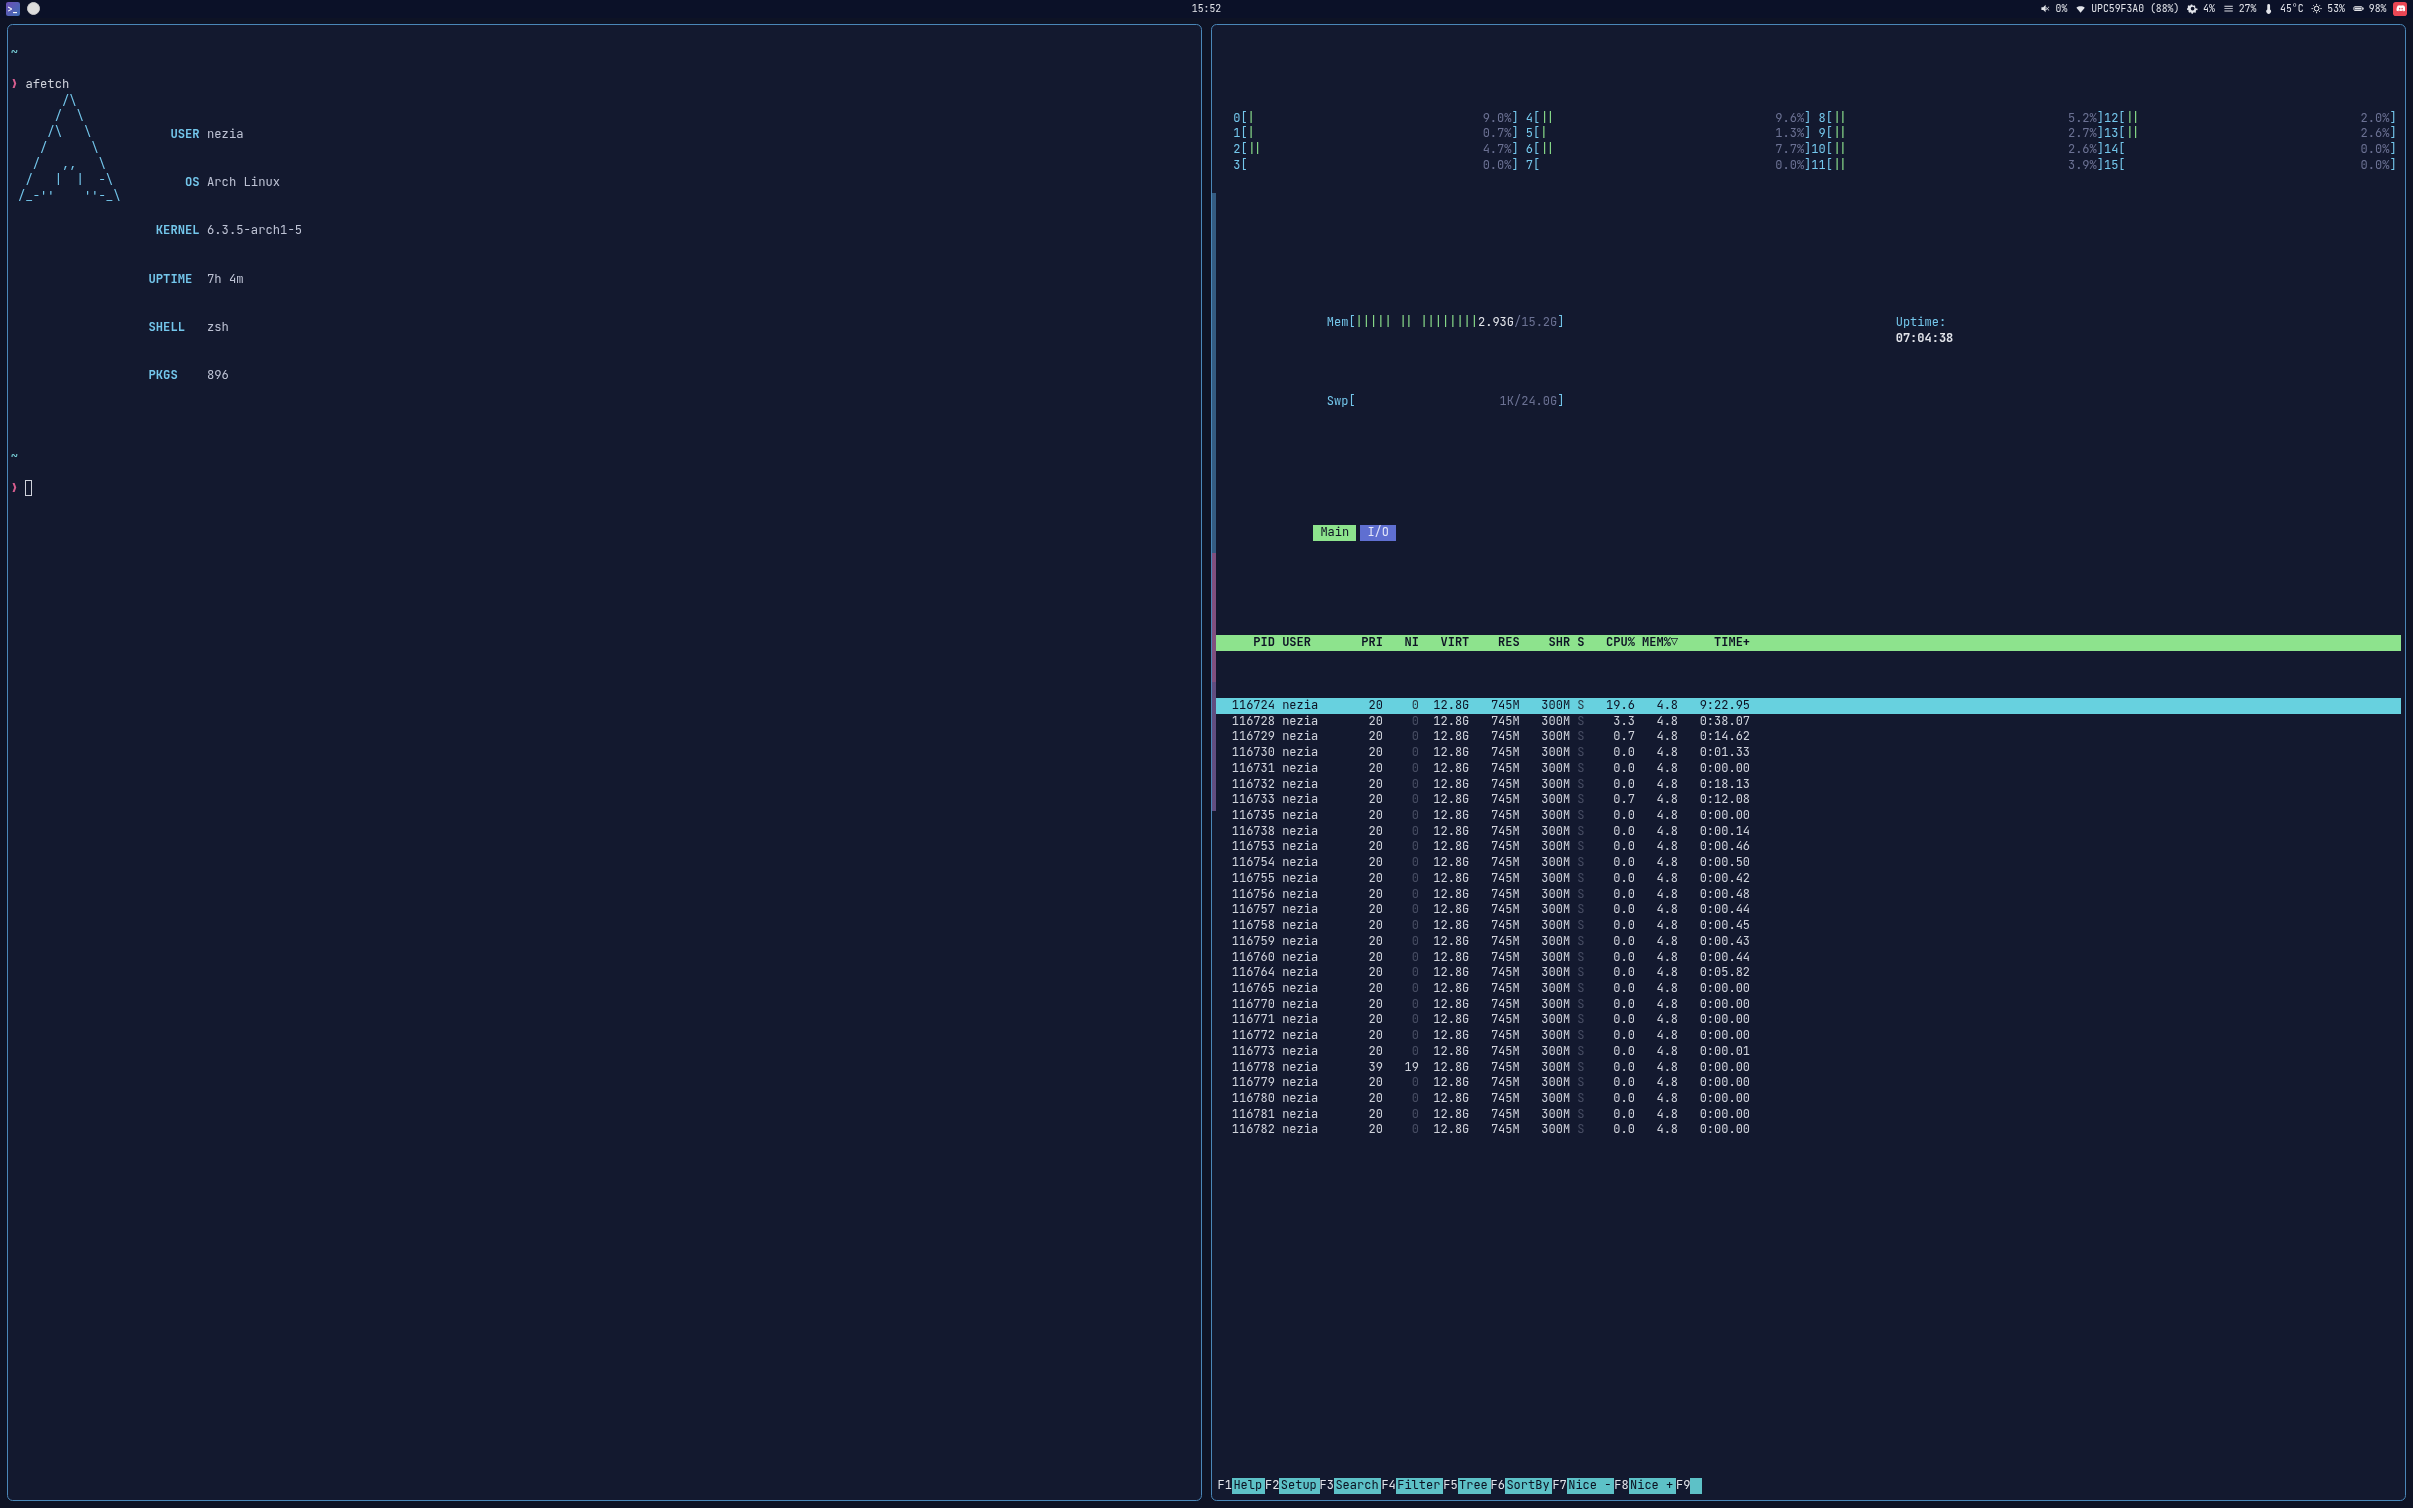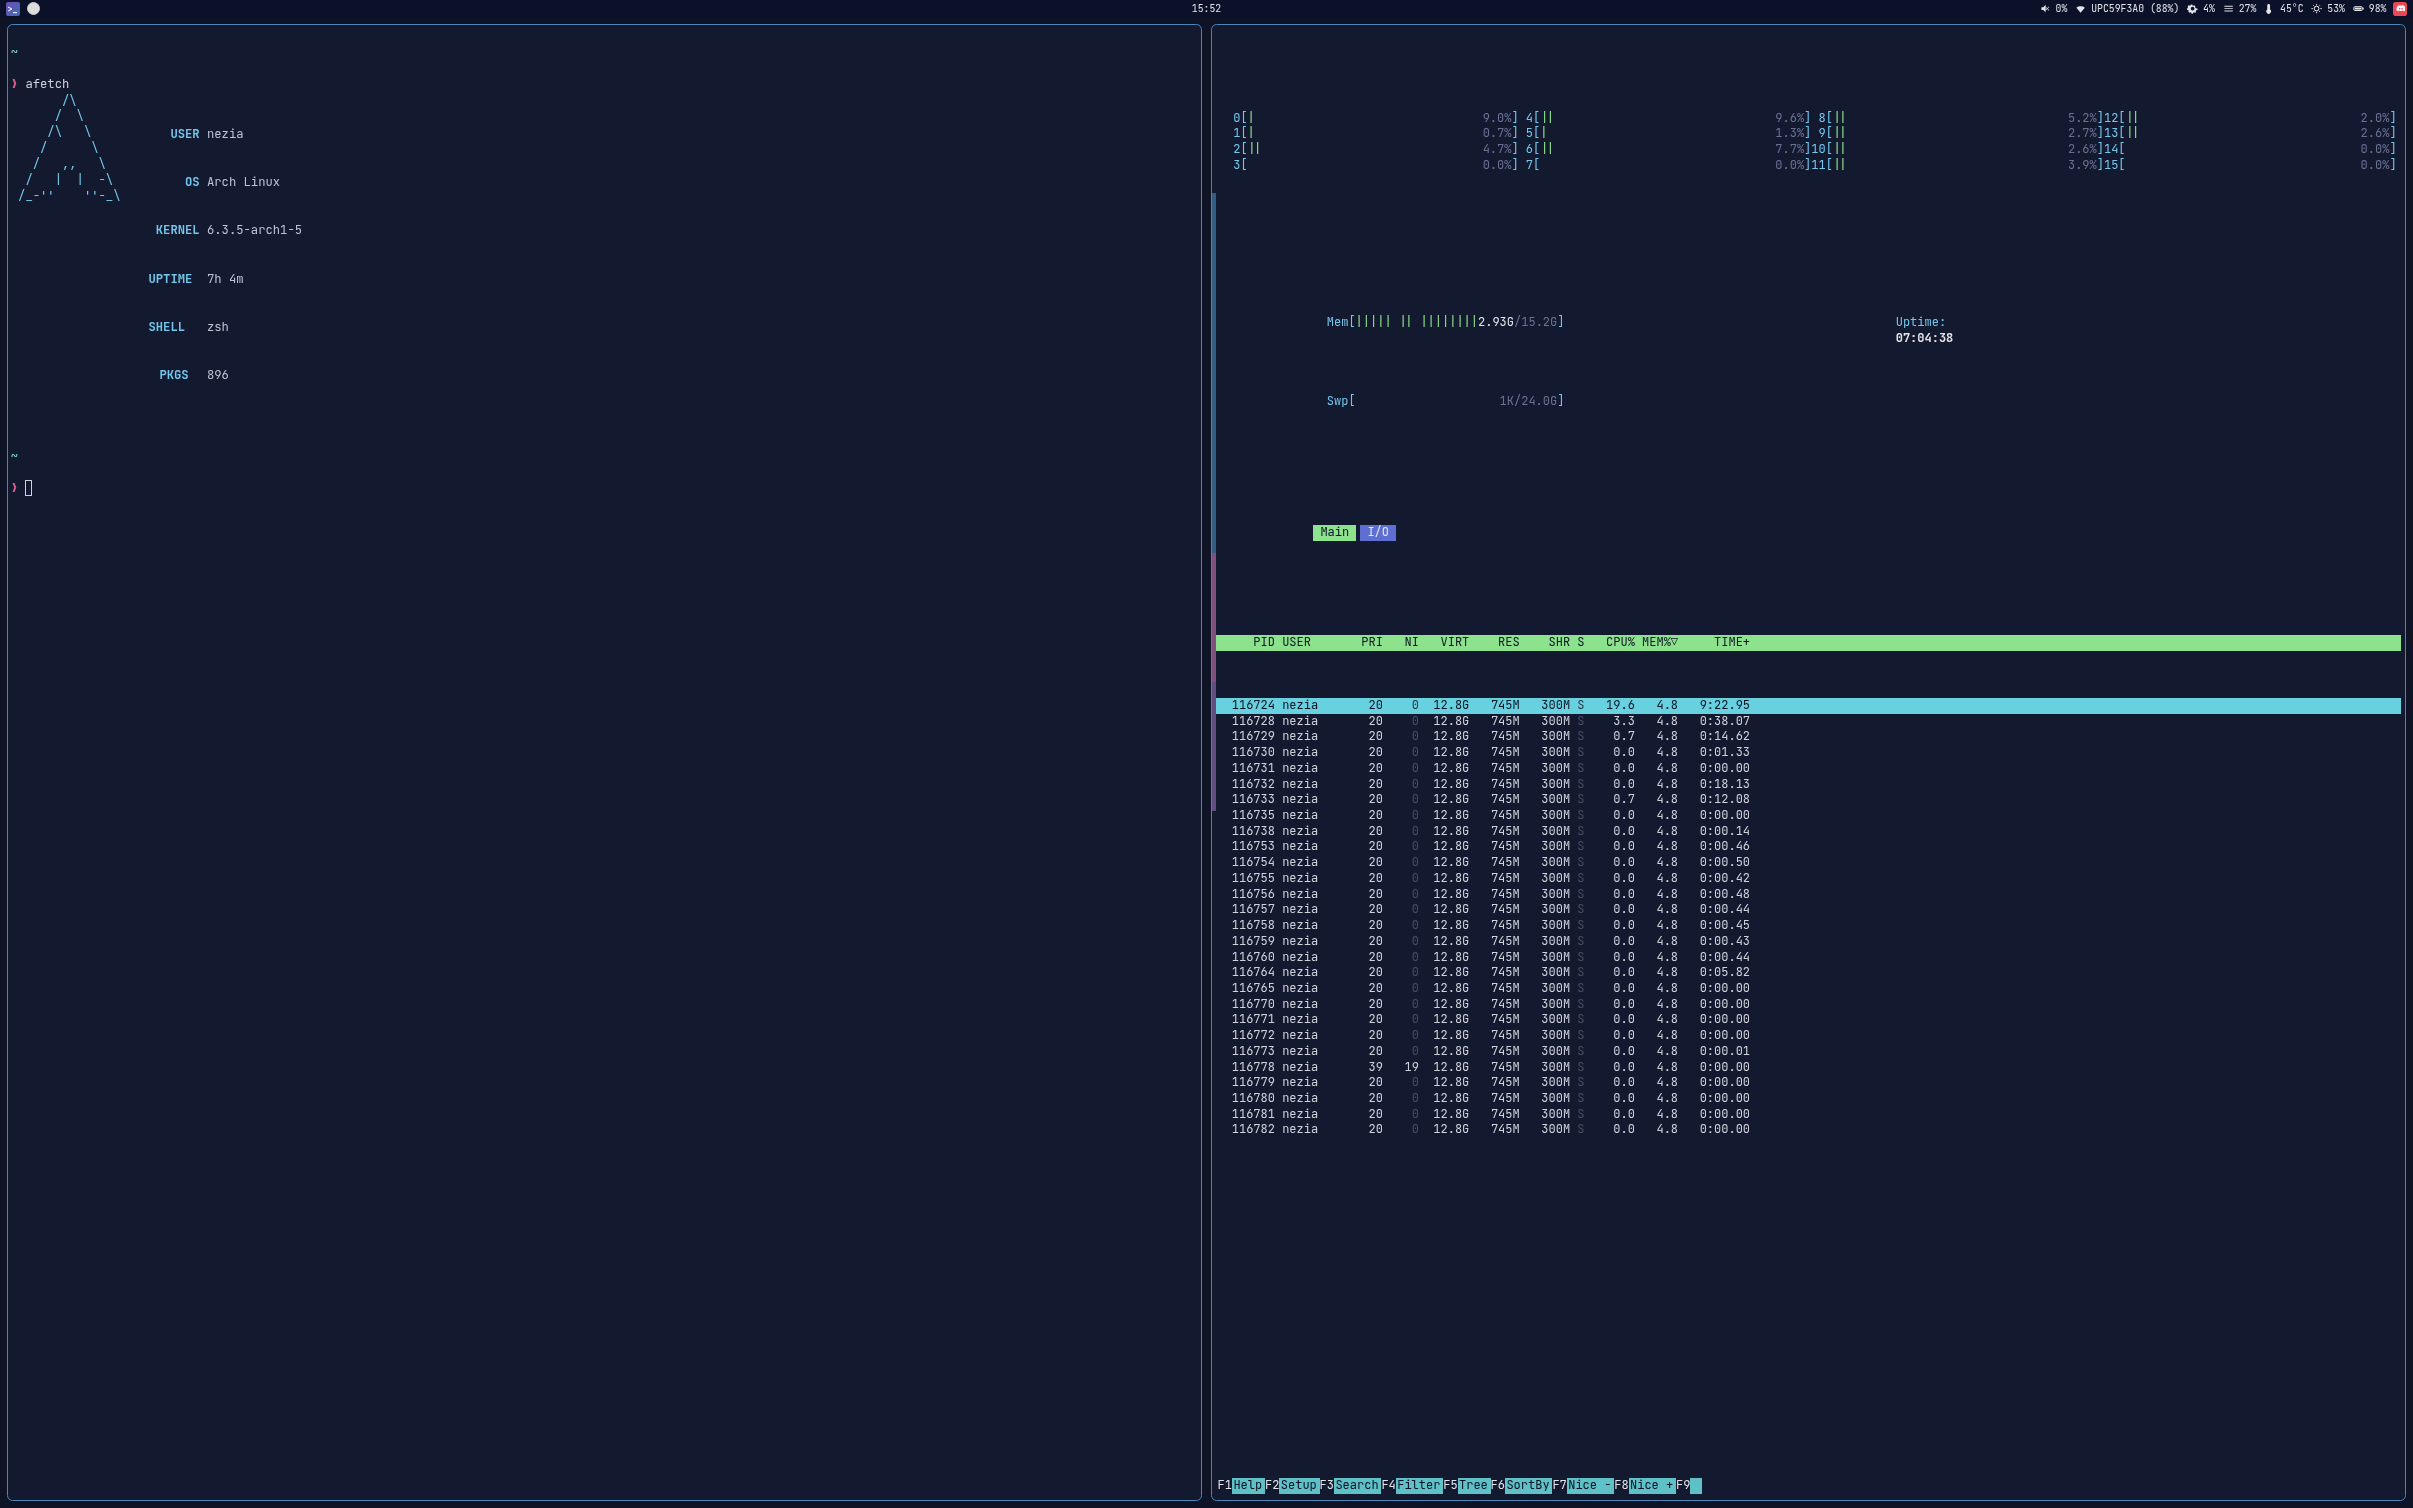--- a/index.html
+++ b/index.html
@@ -103,21 +103,21 @@
   .tasks-lbl{color:var(--cyan)}
   .tasknum{color:var(--white);font-weight:bold}
   .kthr{color:var(--muted)}
   .run{color:var(--green);font-weight:bold}
 
   .tabs{margin-top:5.6px;margin-left:15.4px}
   .tab{display:inline-block;padding:0 7px}
   .tab-main{background:var(--greenbar);color:#0e1325}
   .tab-io{background:#5f6fd1;color:#e3e6fa;margin-left:4.2px}
 
-  .header-row{display:flex;background:var(--greenbar);color:#0e1325;margin-left:0;padding-left:8.4px;height:1.33em;align-items:center;font-weight:normal}
+  .header-row{display:flex;background:var(--greenbar);color:#0e1325;margin-left:0;padding-left:8.4px;height:1.33em;align-items:center;font-weight:bold}
   .hl-row{display:flex;background:var(--selbg);color:#0e1325;padding-left:8.4px}
   .prow{display:flex;padding-left:8.4px}
   .c{display:inline-block;text-align:right}
   .c-pid{width:7ch}
   .c-user{width:8ch;text-align:left;padding-left:1ch}
   .c-pri{width:6ch}
   .c-ni{width:5ch}
   .c-virt{width:7ch}
   .c-res{width:7ch}
   .c-shr{width:7ch}
@@ -236,21 +236,21 @@
     /      \
    /   ,,   \
   /   |  |  -\
  /_-''    ''-_\</div>
   <div style="margin-top:0">
     <div><span class="lbl" style="display:inline-block;width:7ch;text-align:right">USER</span> <span class="val">nezia</span></div>
     <div><span class="lbl" style="display:inline-block;width:7ch;text-align:right">OS</span> <span class="val">Arch Linux</span></div>
     <div><span class="lbl" style="display:inline-block;width:7ch;text-align:right">KERNEL</span> <span class="val">6.3.5-arch1-5</span></div>
     <div><span class="lbl" style="display:inline-block;width:7ch;text-align:left">UPTIME</span> <span class="val">7h 4m</span></div>
     <div><span class="lbl" style="display:inline-block;width:7ch;">SHELL</span> <span class="val">zsh</span></div>
-    <div><span class="lbl" style="display:inline-block;width:7ch;text-align:center">PKGS</span> <span class="val">896</span></div>
+    <div><span class="lbl" style="display:inline-block;width:7ch;text-align:left">PKGS</span> <span class="val">896</span></div>
   </div>
 </div>
 <br><span class="tilde">~</span>
 <br><span class="prompt">❯ </span><span class="cursor"></span>
     </div>
   </div>
 
   <div class="pane">
     <div class="vscroll"></div>
     <div class="pane-inner right-inner">

